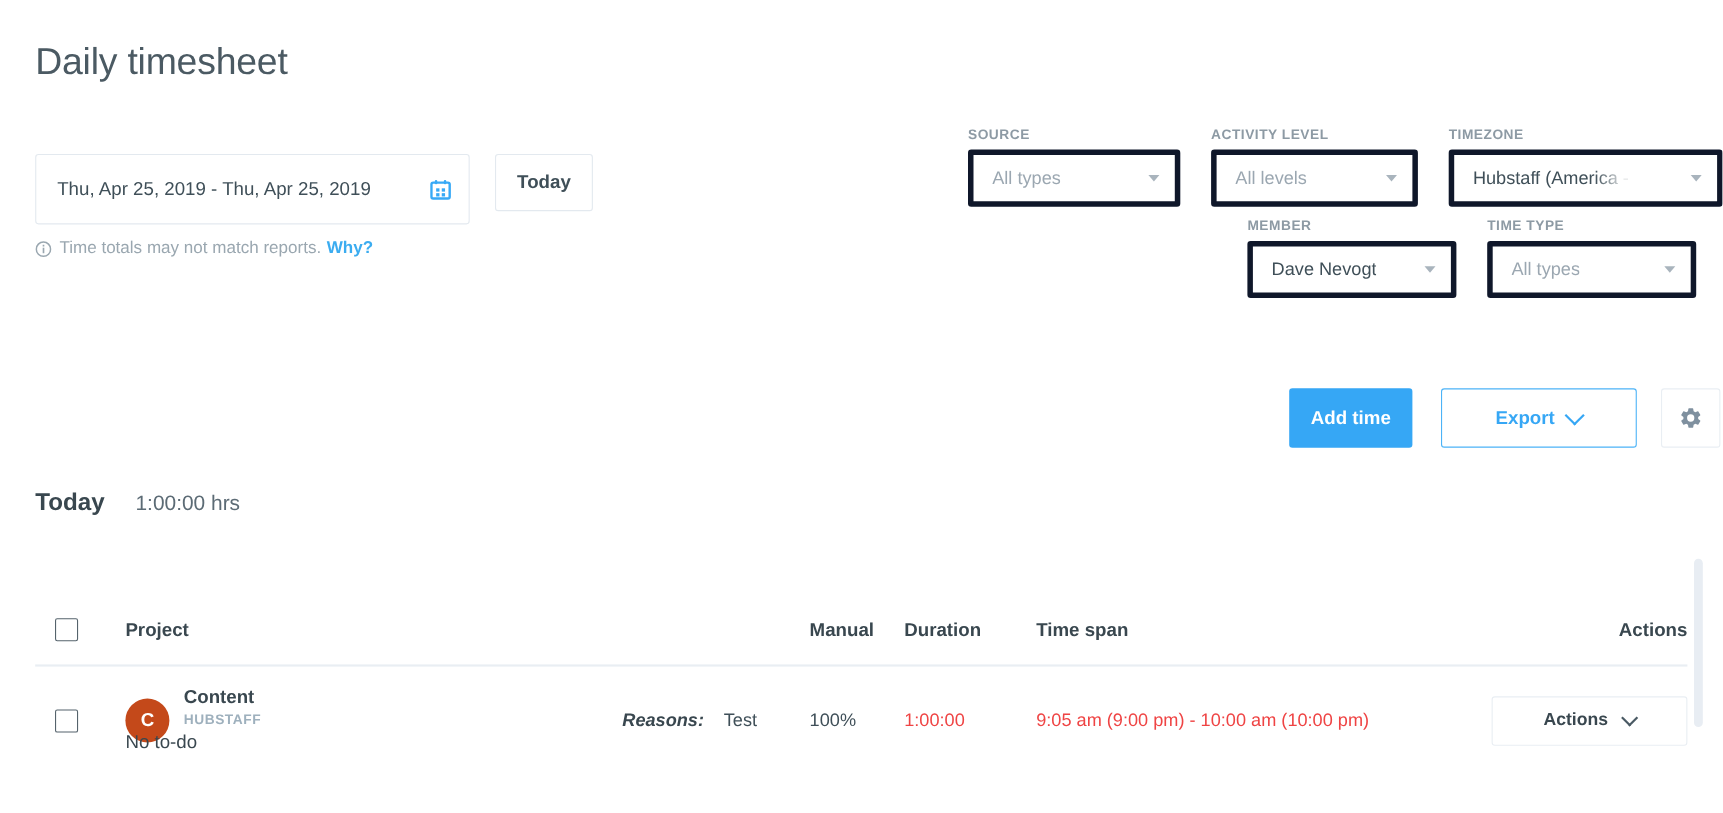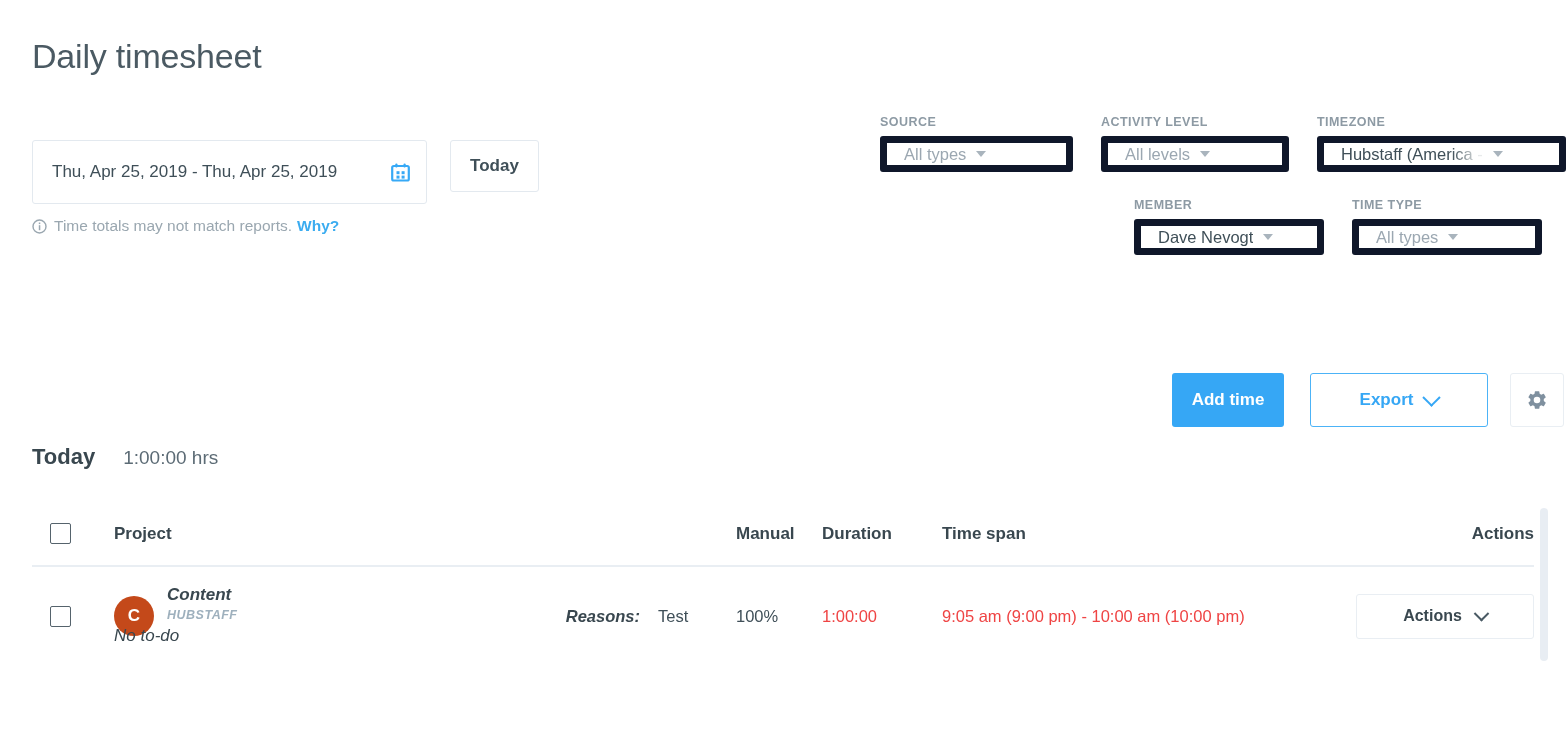--- a/index.html
+++ b/index.html
@@ -118,27 +118,28 @@
   }
   .filter-label {
     font-size: 12.5px;
     font-weight: 700;
     color: #8d9aa4;
     letter-spacing: 0.45px;
     margin-bottom: 7px;
     white-space: nowrap;
   }
   .select-box {
-    height: 36px;
-    box-sizing: border-box;
-    border: 7px solid #0f172a;
-    border-radius: 3px;
-    background: #fff;
-    display: flex;
-    align-items: center;
+    height: 52px;
+    box-sizing: border-box;
+    border: 5px solid #0f172a;
+    border-radius: 3px;
+    background: #fff;
+    display: flex;
+    align-items: center;
+    justify-content: space-between;
     padding: 0 14px 0 17px;
     cursor: pointer;
     position: relative;
     overflow: hidden;
   }
   .select-value {
     font-size: 16.5px;
     color: #9ba7b1;
     white-space: nowrap;
     overflow: hidden;
@@ -162,21 +163,21 @@
   #filter-timezone     { left: 1317px; top: 115px; width: 249px; }
   #filter-member       { left: 1134px; top: 198px; width: 190px; }
   #filter-timetype     { left: 1352px; top: 198px; width: 190px; }
   #filter-member .filter-label,
   #filter-timetype .filter-label { }
 
   
   .actions-bar {
     position: absolute;
     left: 1172px;
-    top: 373px;
+    top: 353px;
     display: flex;
     align-items: flex-start;
   }
   .btn-add-time {
     width: 112px;
     height: 54px;
     background: #36a7f5;
     border: none;
     border-radius: 3px;
     color: #fff;
@@ -247,21 +248,21 @@
     margin-left: 28px;
     font-size: 19px;
     color: #5c6b75;
     font-weight: 400;
   }
 
   
   .table {
     position: absolute;
     left: 32px;
-    top: 502px;
+    top: 541px;
     width: 1502px;
   }
   .thead {
     display: flex;
     align-items: center;
     height: 63px;
     border-bottom: 2px solid #e9eef3;
   }
   .trow {
     display: flex;
@@ -303,21 +304,21 @@
     background: #c4491a;
     color: #fff;
     font-size: 17px;
     font-weight: 700;
     display: flex;
     align-items: center;
     justify-content: center;
     flex: 0 0 auto;
     margin-right: 13px;
   }
-  .proj-block { display: flex; flex-direction: column; justify-content: flex-start; font-style: italic; }
+  .proj-block { display: flex; flex-direction: column; justify-content: flex-start; }
   .proj-name {
     font-size: 17px;
     font-weight: 700;
     color: #39474f;
     line-height: 22px;
     white-space: nowrap;
   }
   .proj-org {
     font-size: 12.5px;
     font-weight: 700;

